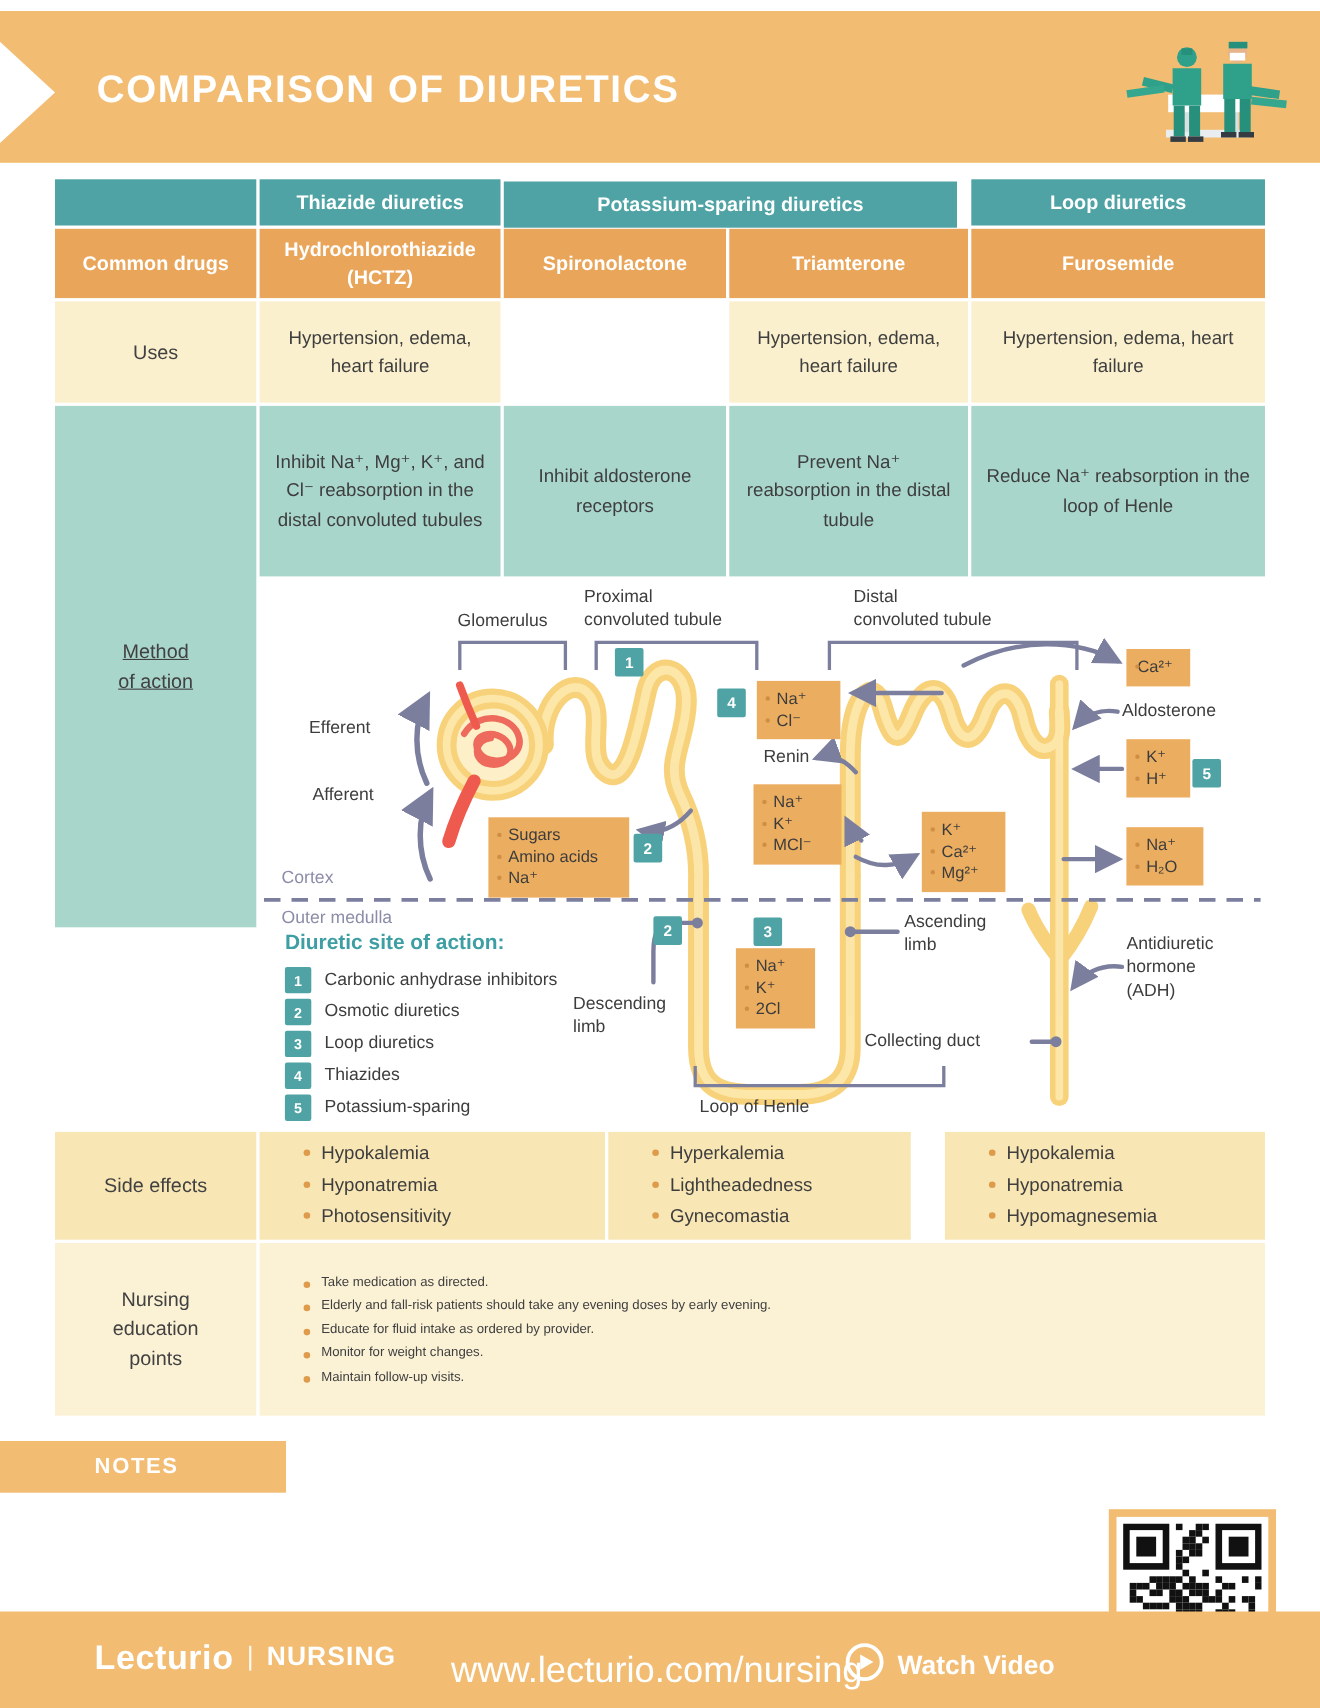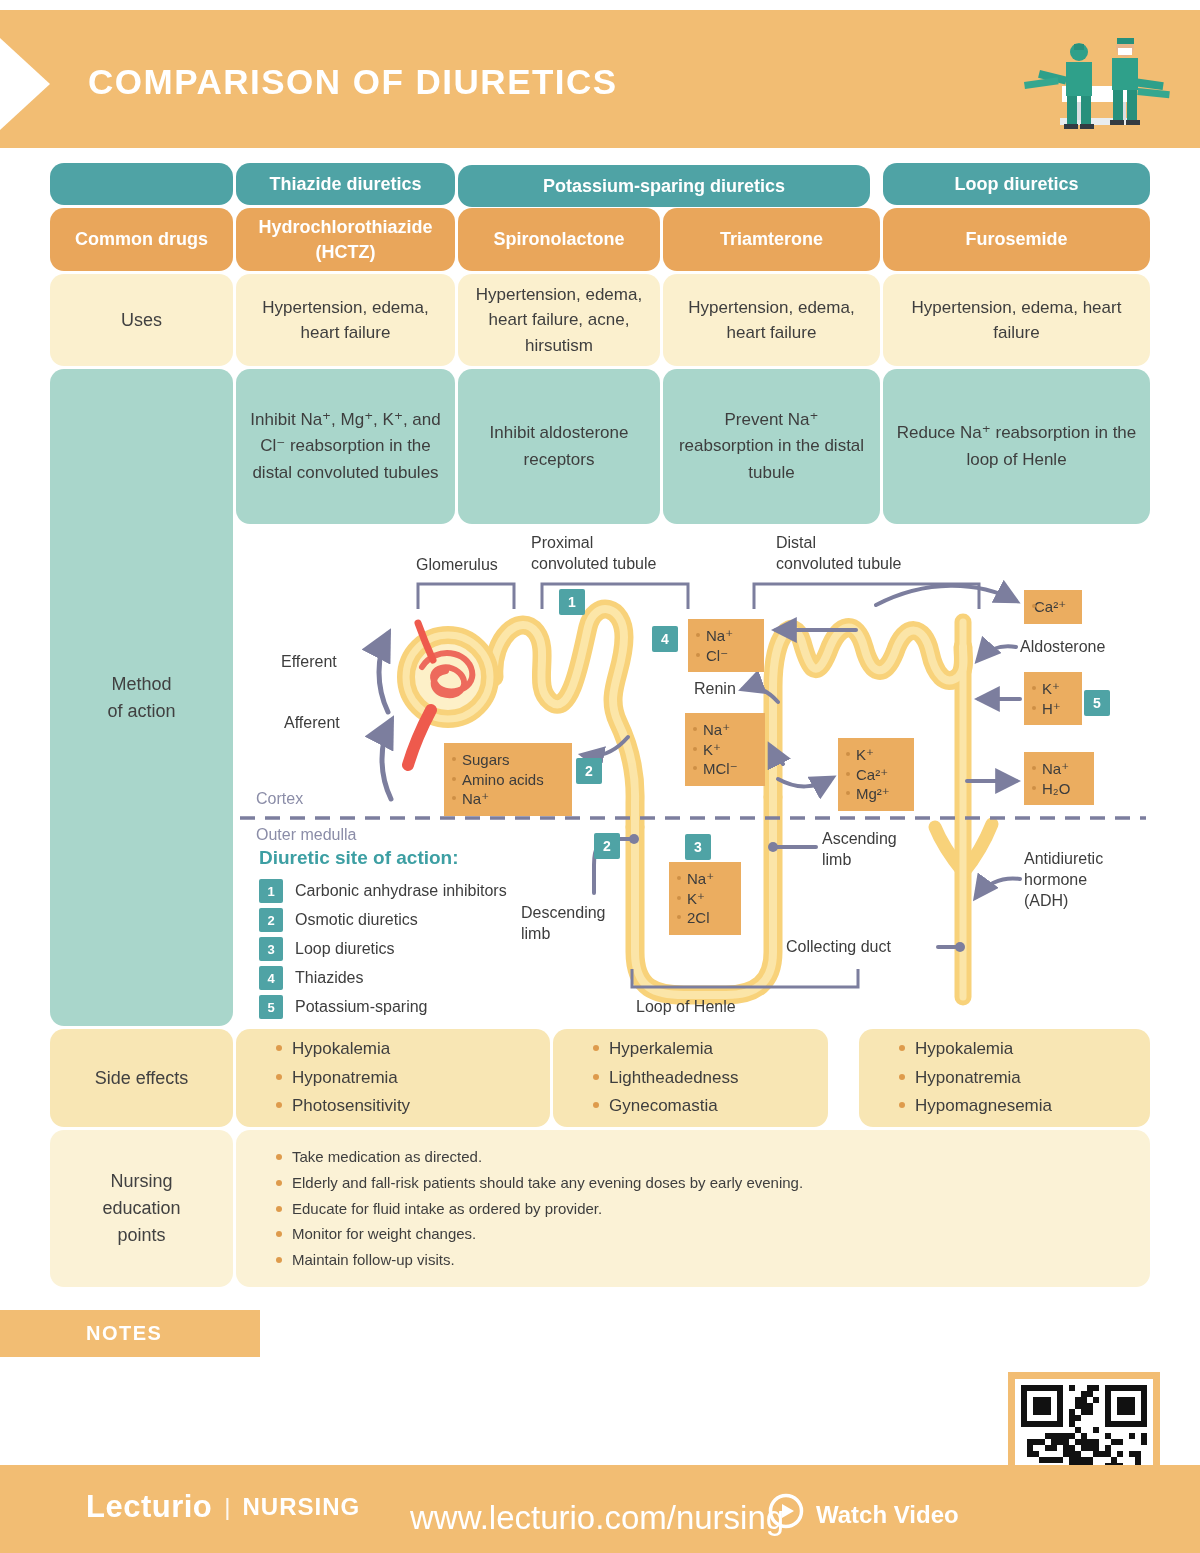--- a/index.html
+++ b/index.html
@@ -8,21 +8,21 @@
 
   
   .banner{position:absolute;left:0;top:10px;width:1200px;height:138px;background:#F2BD73;}
   .chevron{position:absolute;left:0;top:28px;width:50px;height:92px;background:#fff;
            clip-path:polygon(0 0,100% 50%,0 100%);}
   .title{position:absolute;left:88px;top:52px;font-size:35px;font-weight:bold;color:#fff;letter-spacing:1.5px;}
   .illus{position:absolute;left:1022px;top:20px;}
 
   
   .tbl{position:absolute;left:50px;top:163px;width:1100px;height:1124px;}
-  .cell{position:absolute;display:flex;align-items:center;justify-content:center;text-align:center;box-sizing:border-box;border-radius:14px;}
+  .cell{position:absolute;display:flex;align-items:center;justify-content:center;text-align:center;box-sizing:border-box;}
   .teal{background:#4FA3A5;color:#fff;font-weight:bold;font-size:18px;}
   .orange{background:#E9A65B;color:#fff;font-weight:bold;font-size:18px;line-height:1.35;}
   .cream{background:#FBF0CE;font-size:17px;line-height:1.5;}
   .mint{background:#A9D6CB;font-size:17px;line-height:1.55;}
   .creamdark{background:#F8E6B4;font-size:17px;}
   .creamlight{background:#FBF2D6;font-size:17px;}
   .rowlabel{font-size:18px;color:#414141;line-height:1.5;}
   .pad{padding:6px 12px;}
 
   ul.bul{list-style:none;margin:0;padding:0;text-align:left;}
@@ -106,25 +106,24 @@
     <div class="cell teal" style="left:833px;top:0;width:267px;height:42px;">Loop diuretics</div>
 
     <div class="cell orange" style="left:0;top:45px;width:183px;height:63px;">Common drugs</div>
     <div class="cell orange pad" style="left:186px;top:45px;width:219px;height:63px;">Hydrochlorothiazide (HCTZ)</div>
     <div class="cell orange pad" style="left:408px;top:45px;width:202px;height:63px;">Spironolactone</div>
     <div class="cell orange pad" style="left:613px;top:45px;width:217px;height:63px;">Triamterone</div>
     <div class="cell orange pad" style="left:833px;top:45px;width:267px;height:63px;">Furosemide</div>
 
     <div class="cell cream rowlabel" style="left:0;top:111px;width:183px;height:92px;">Uses</div>
     <div class="cell cream pad" style="left:186px;top:111px;width:219px;height:92px;">Hypertension, edema, heart failure</div>
-    <div class="cell cream pad" style="left:408px;top:111px;width:202px;height:92px;">Hypertension, edema, heart failure, acne, hirsutism</div>
     <div class="cell cream pad" style="left:613px;top:111px;width:217px;height:92px;">Hypertension, edema, heart failure</div>
     <div class="cell cream pad" style="left:833px;top:111px;width:267px;height:92px;">Hypertension, edema, heart failure</div>
 
-    <div class="cell mint rowlabel" style="left:0;top:206px;width:183px;height:657px;white-space:pre-line;">Method
+    <div class="cell mint rowlabel" style="left:0;top:206px;width:183px;height:474px;white-space:pre-line;text-decoration:underline;">Method
 of action</div>
     <div class="cell mint pad" style="left:186px;top:206px;width:219px;height:155px;">Inhibit Na⁺, Mg⁺, K⁺, and Cl⁻ reabsorption in the distal convoluted tubules</div>
     <div class="cell mint pad" style="left:408px;top:206px;width:202px;height:155px;">Inhibit aldosterone receptors</div>
     <div class="cell mint pad" style="left:613px;top:206px;width:217px;height:155px;">Prevent Na⁺ reabsorption in the distal tubule</div>
     <div class="cell mint pad" style="left:833px;top:206px;width:267px;height:155px;">Reduce Na⁺ reabsorption in the loop of Henle</div>
 
     <div class="diagram">
       <svg class="decor" width="914" height="499" viewBox="0 0 914 499">
         <defs>
           <marker id="ah" viewBox="0 0 10 10" refX="8" refY="5" markerWidth="6.5" markerHeight="6.5" orient="auto">
@@ -315,21 +314,21 @@
         <li>Hypokalemia</li>
         <li>Hyponatremia</li>
         <li>Hypomagnesemia</li>
       </ul>
     </div>
 
     <div class="cell creamlight rowlabel" style="left:0;top:967px;width:183px;height:157px;white-space:pre-line;">Nursing
 education
 points</div>
     <div class="cell creamlight" style="left:186px;top:967px;width:914px;height:157px;justify-content:flex-start;padding-left:38px;">
-      <ul class="bul" style="font-size:15px;">
+      <ul class="bul" style="font-size:12px;">
         <li>Take medication as directed.</li>
         <li>Elderly and fall-risk patients should take any evening doses by early evening.</li>
         <li>Educate for fluid intake as ordered by provider.</li>
         <li>Monitor for weight changes.</li>
         <li>Maintain follow-up visits.</li>
       </ul>
     </div>
   </div>
 
   <div class="notesbar">

